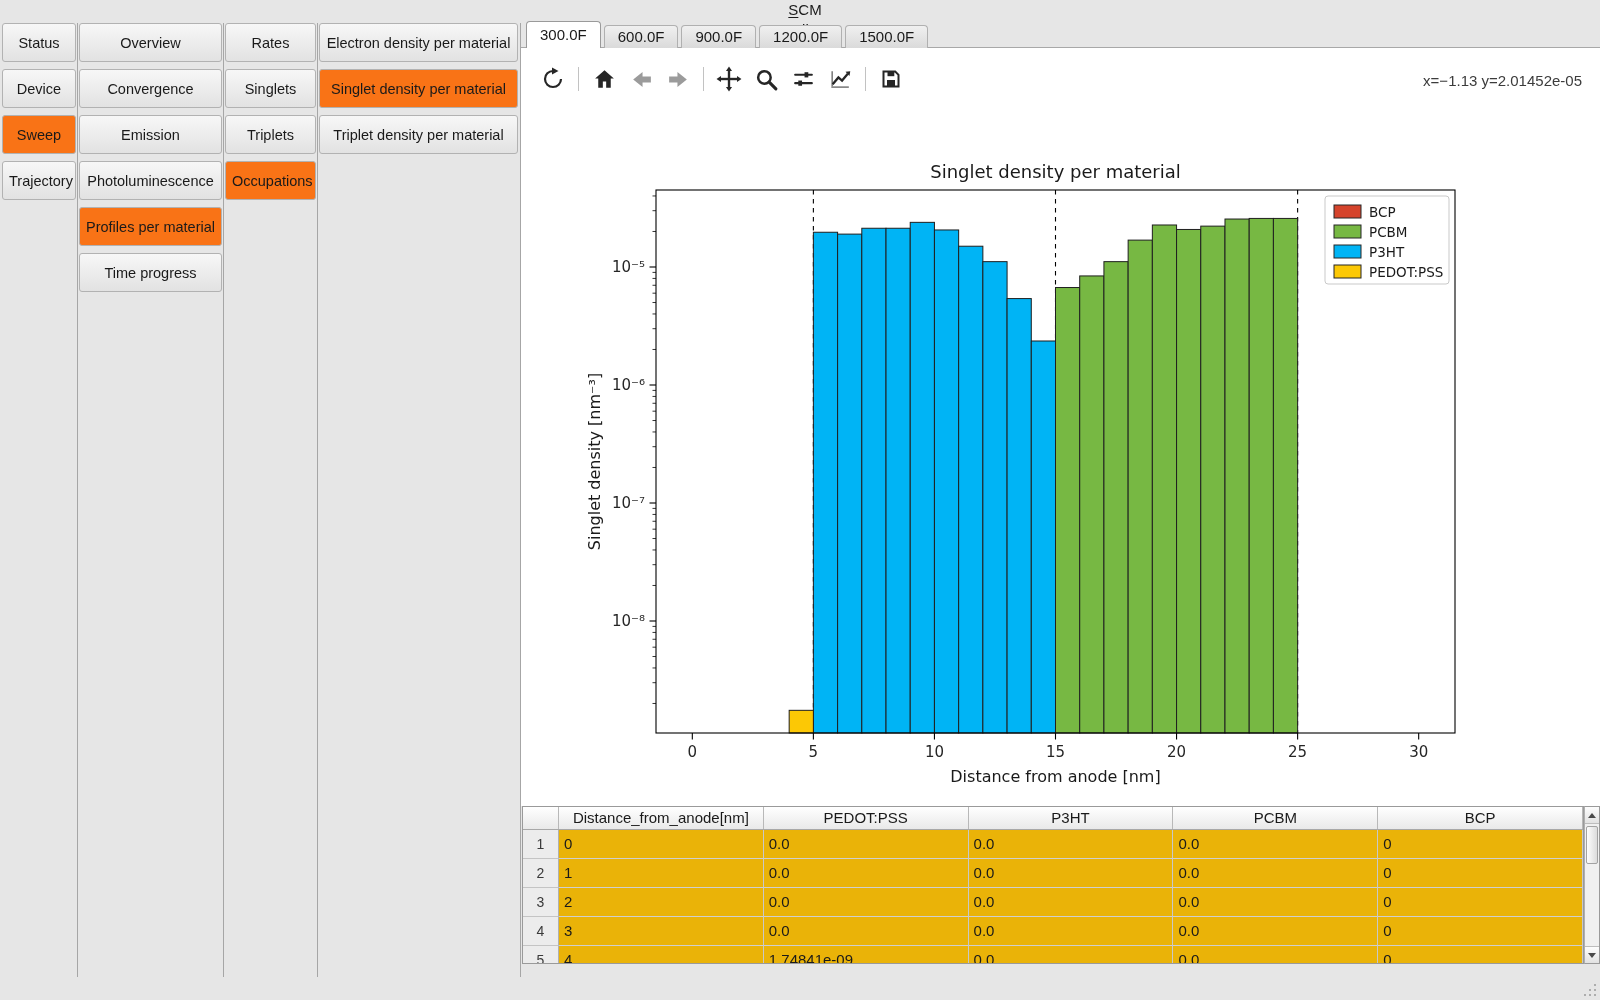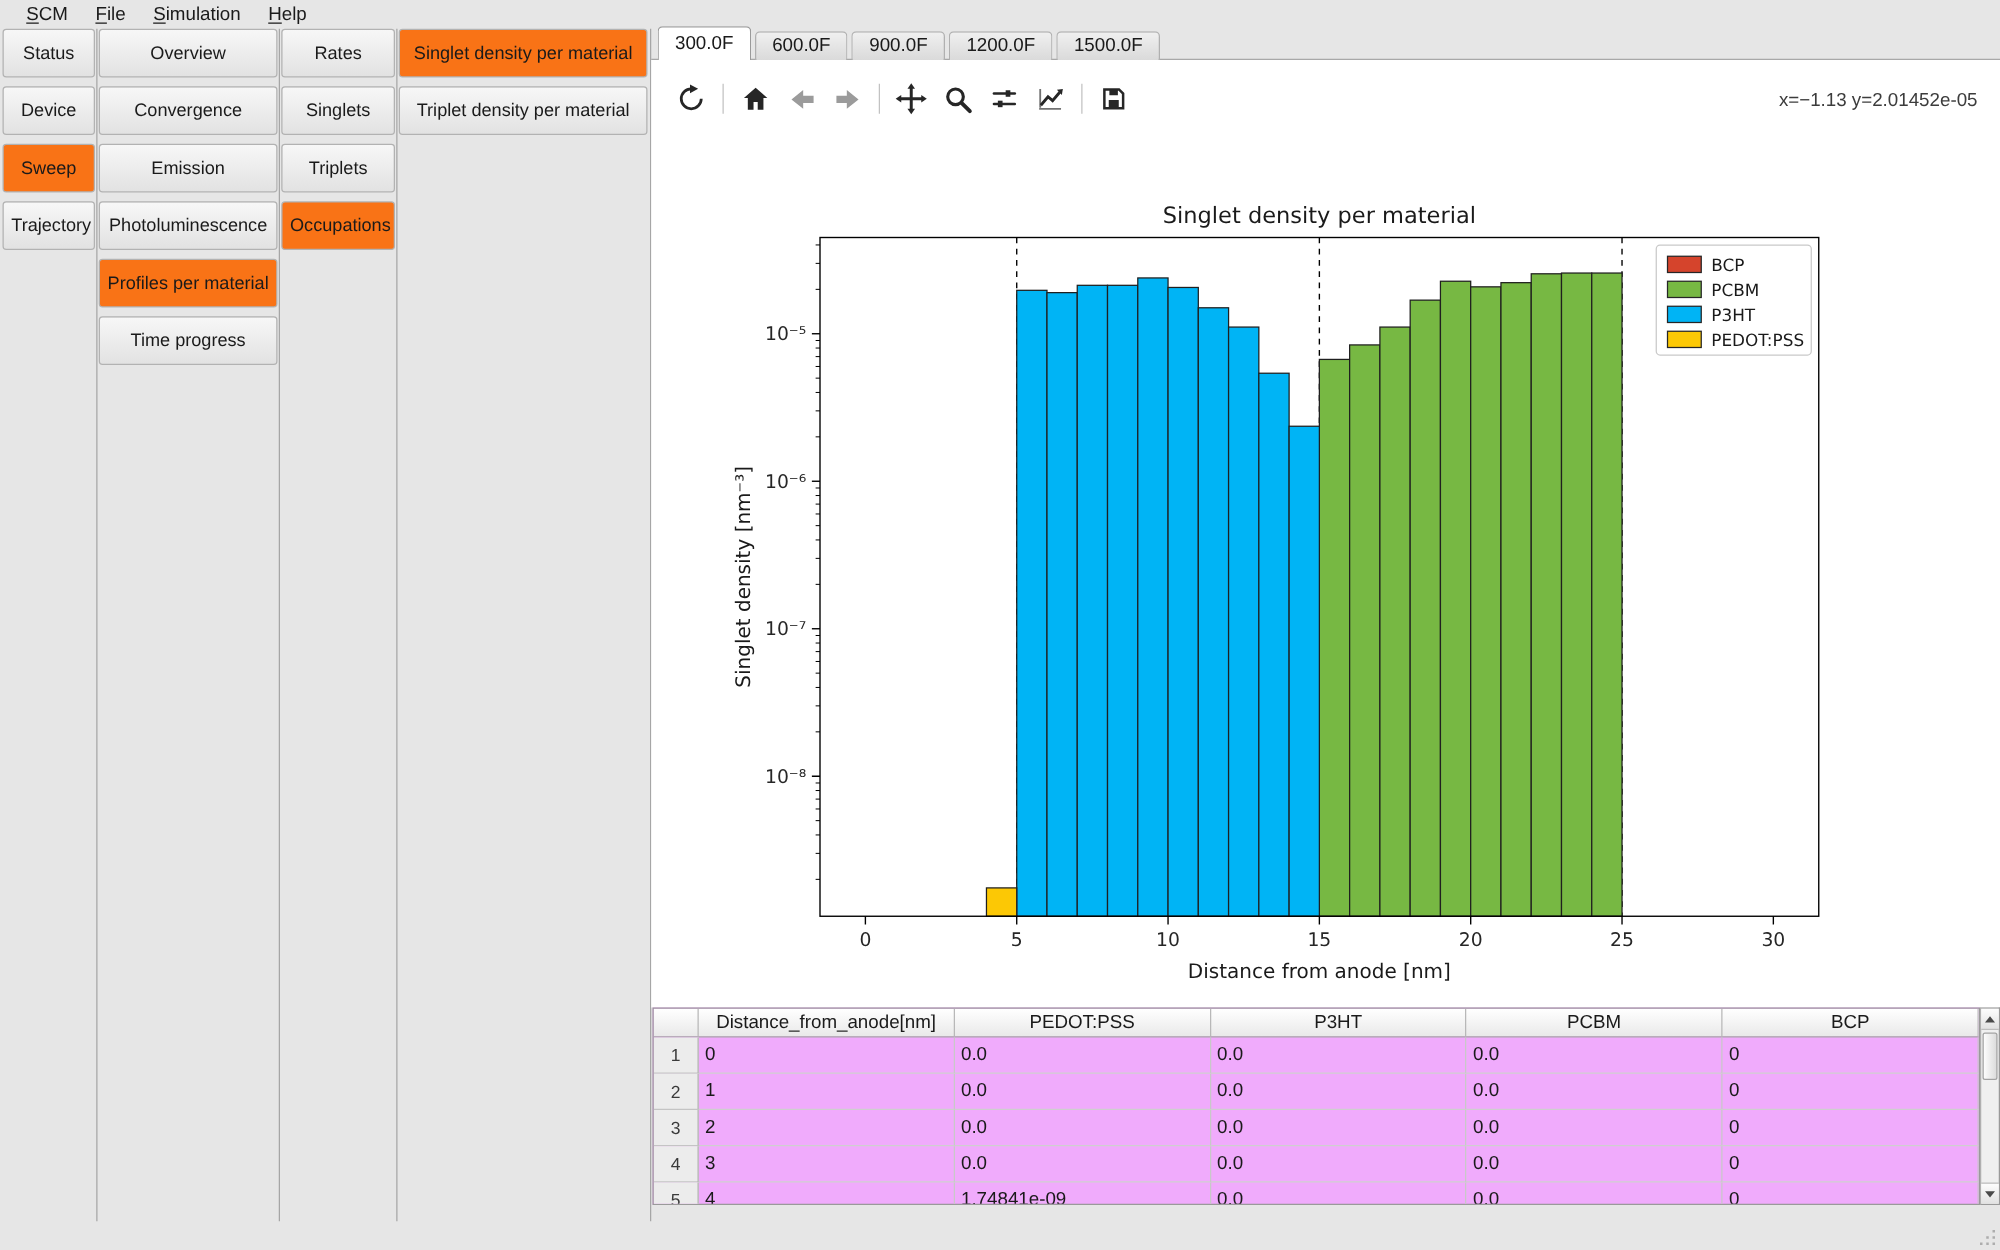--- a/index.html
+++ b/index.html
@@ -4,21 +4,21 @@
 <style>
   * { box-sizing: border-box; }
   html,body { margin:0; padding:0; }
   body {
     width:1600px; height:1000px; position:relative; overflow:hidden;
     background:#e6e6e6; color:#1a1a1a;
     font-family:"Liberation Sans","DejaVu Sans",sans-serif; font-size:15px;
   }
   
   .menubar { position:absolute; top:0; left:0; width:100%; height:23px;
-    display:flex; align-items:center; padding-left:10px; background:#e6e6e6; }
+    display:flex; align-items:center; padding-left:10px; background:#e6e6e6;flex-direction:column; }
   .menu-item { padding:1px 11px 2px 11px; cursor:default; }
   .menu-item u { text-decoration:underline; text-underline-offset:2px; }
   
   .nav-col { position:absolute; top:23px; display:flex; flex-direction:column; }
   .nav-col .btn {
     height:39px; margin-bottom:7px; width:100%;
     border:1px solid #b2b2b2; border-radius:3px;
     background:linear-gradient(#f7f7f7,#e2e2e2);
     font-family:inherit; font-size:14.5px; color:#1a1a1a;
     white-space:nowrap; overflow:hidden; text-align:center; line-height:37px;
@@ -36,21 +36,21 @@
   .content { position:absolute; left:521px; top:48px; width:1079px; height:758px; background:#ffffff; }
   
   .toolbar { position:absolute; left:538px; top:62px; height:34px; display:flex; align-items:center; gap:7px; z-index:3; }
   .tool-btn { width:30px; height:30px; border:none; background:transparent; display:flex; align-items:center; justify-content:center; padding:0; }
   .tool-sep { width:1px; height:24px; background:#c2c2c2; margin:0 3px; }
   .coords { position:absolute; right:18px; top:72px; font-size:15px; color:#3c3c3c; z-index:3;margin-left:27px; }
   
   #chart-svg { position:absolute; left:520px; top:100px; z-index:2; }
   
   .table-wrap { position:absolute; left:522px; top:806px; width:1062px; height:158px;
-    background:#f0abfc; border:1px solid #9a9a9a; overflow:hidden; }
+    background:#eab308; border:1px solid #9a9a9a; overflow:hidden; }
   .t-header { display:flex; height:23px; background:linear-gradient(#ffffff,#e9e9e9); border-bottom:1px solid #a8a8a8; }
   .t-corner { width:36px; border-right:1px solid #b8b8b8; }
   .t-hcell { width:205px; border-right:1px solid #b8b8b8; text-align:center; line-height:22px; font-size:15px; color:#1a1a1a; overflow:hidden; white-space:nowrap; }
   .t-row { display:flex; height:29px; }
   .t-num { width:36px; background:#ececec; border-right:1px solid #b0b0b0; border-bottom:1px solid #c4c4c4; text-align:center; line-height:28px; font-size:14px; color:#3a3a3a; }
   .t-cell { width:205px; border-right:1px solid #c8c8c8; border-bottom:1px solid #cfcfcf; padding-left:5px; line-height:28px; font-size:15px; white-space:nowrap; overflow:hidden; }
   
   .vscroll { position:absolute; left:1584px; top:806px; width:16px; height:158px;
     background:#f0f0f0; border:1px solid #9a9a9a; border-left:1px solid #b0b0b0; }
   .vs-btn { position:absolute; left:0; width:14px; height:17px; background:linear-gradient(#fdfdfd,#e2e2e2); border-bottom:1px solid #bdbdbd; display:flex; align-items:center; justify-content:center; }
@@ -87,20 +87,21 @@
     <button class="btn selected">Profiles per material</button>
     <button class="btn">Time progress</button>
   </div>
 <div class="nav-col" id="nav-col-2" style="left:225px;width:91px;">
     <button class="btn">Rates</button>
     <button class="btn">Singlets</button>
     <button class="btn">Triplets</button>
     <button class="btn selected">Occupations</button>
   </div>
 <div class="nav-col" id="nav-col-3" style="left:319px;width:199px;">
+    <button class="btn">Electron density per material</button>
     <button class="btn selected">Singlet density per material</button>
     <button class="btn">Triplet density per material</button>
   </div>
 <div class="vdiv" style="left:77px;"></div>
 <div class="vdiv" style="left:223px;"></div>
 <div class="vdiv" style="left:317px;"></div>
 <div class="vdiv" style="left:520px;"></div>
 
 <div class="tabline"></div>
 <div class="tabs" id="tabs">

